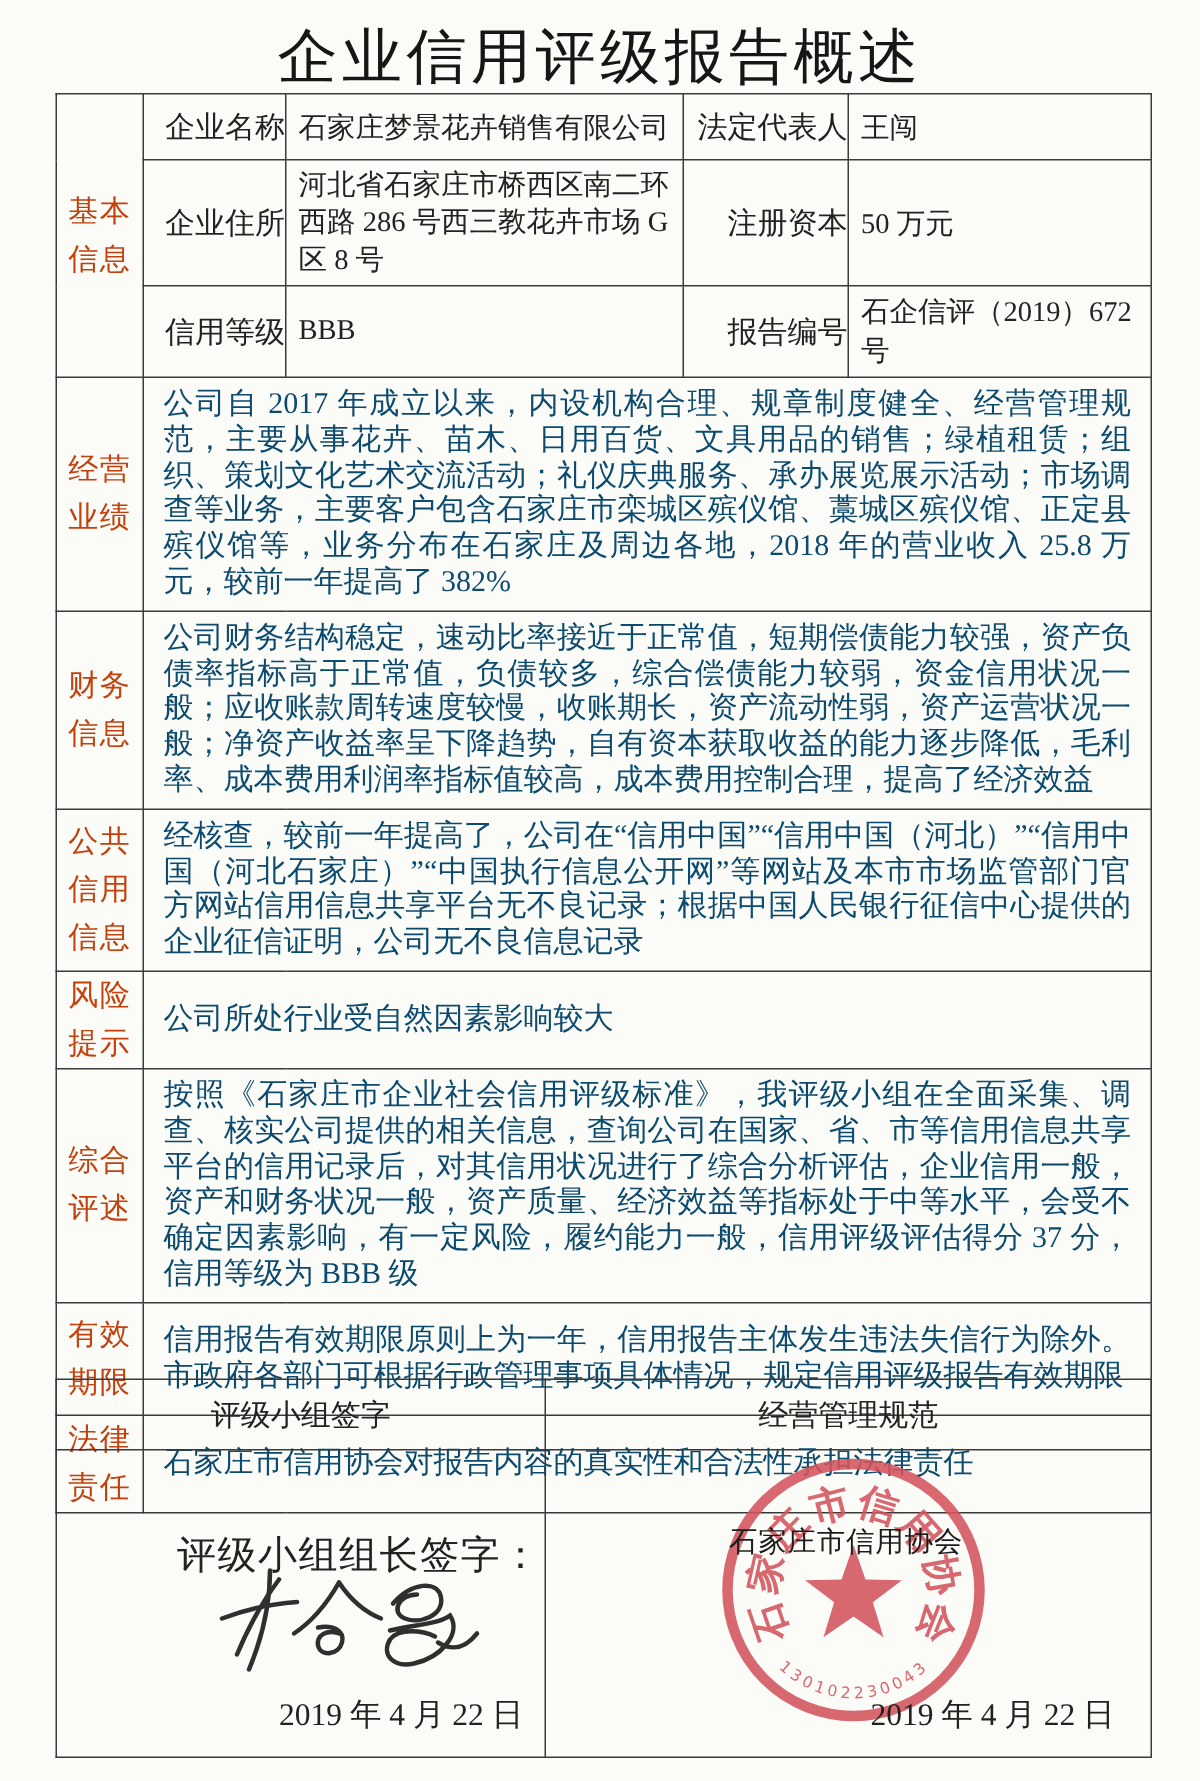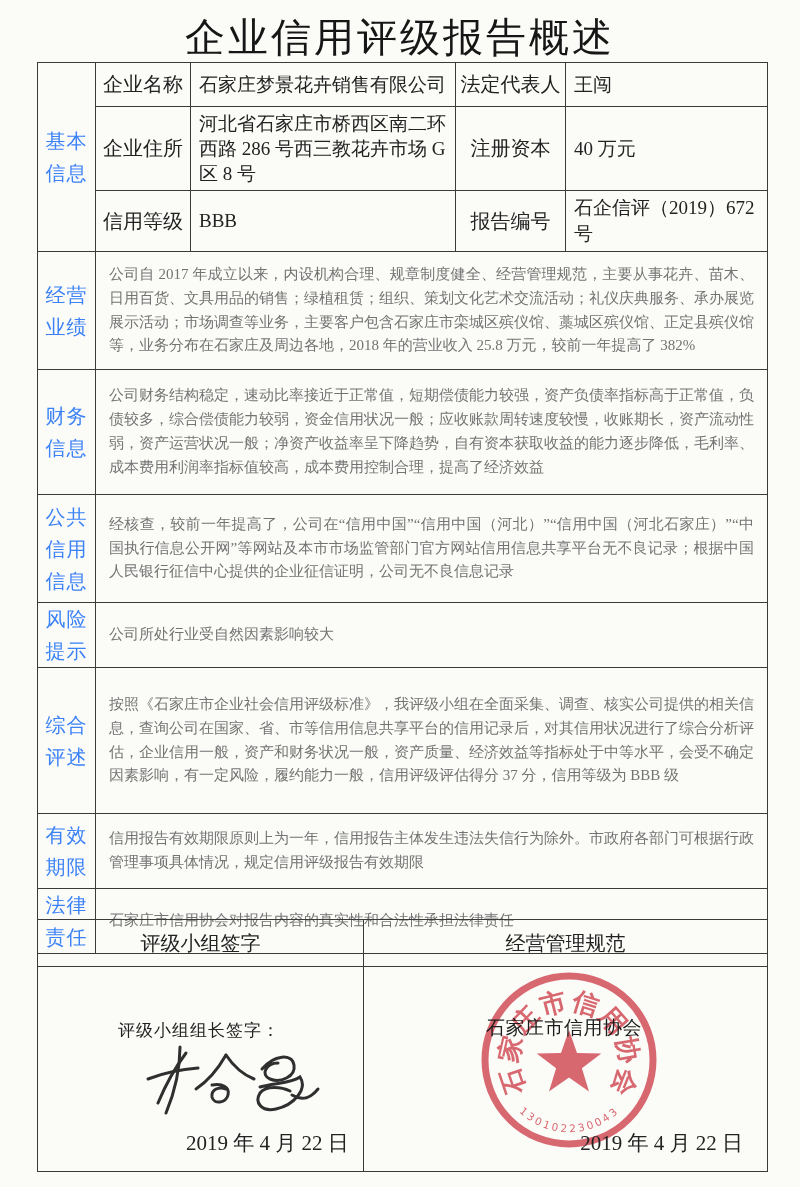--- a/index.html
+++ b/index.html
@@ -26,37 +26,37 @@
   table { border-collapse: collapse; table-layout: fixed; }
   td { border: 1.6px solid #3a3a3a; vertical-align: middle; }
   .tblA { position: absolute; left: 37px; top: 62px; width: 730px; }
   .tblB { position: absolute; left: 37px; top: 919px; width: 730px; }
   .lab {
     text-align: center;
     font-size: 20px;
     line-height: 1.6;
     white-space: pre-line;
     letter-spacing: 1px;
-    color: #3b82f6;
-  }
-  .fld { text-align: center; font-size: 20px; color: #222; }
+    color: #c2410c;
+  }
+  .fld { text-align: right; font-size: 20px; color: #222; }
   .val { font-size: 19px; padding: 4px 8px; color: #222; }
   .para {
-    font-size: 15px;
+    font-size: 20px;
     line-height: 23.8px;
     padding: 6px 13px;
     text-align: justify;
     text-justify: inter-ideograph;
-    color: #737373;
+    color: #0c4a6e;
   }
   .signHead { text-align: center; font-size: 20px; color: #222; }
   .bottomCell { position: relative; vertical-align: top; }
   .leaderLabel {
     position: absolute; left: 80px; top: 52px;
-    font-size: 17px; color: #222; letter-spacing: 1px;
+    font-size: 26px; color: #222; letter-spacing: 1px;
   }
   .handwriting { position: absolute; left: 100px; top: 68px; }
   .dateLeft {
     position: absolute; left: 148px; bottom: 14px;
     font-size: 21px; color: #222;
   }
   .dateRight {
     position: absolute; right: 24px; bottom: 14px;
     font-size: 21px; color: #222;
   }
@@ -90,21 +90,21 @@
 信息</td>
       <td class="fld">企业名称</td>
       <td class="val">石家庄梦景花卉销售有限公司</td>
       <td class="fld">法定代表人</td>
       <td class="val">王闯</td>
     </tr>
     <tr style="height:54px">
       <td class="fld">企业住所</td>
       <td class="val" style="line-height:25px">河北省石家庄市桥西区南二环西路 286 号西三教花卉市场 G 区 8 号</td>
       <td class="fld">注册资本</td>
-      <td class="val">40 万元</td>
+      <td class="val">50 万元</td>
     </tr>
     <tr style="height:34px">
       <td class="fld">信用等级</td>
       <td class="val">BBB</td>
       <td class="fld">报告编号</td>
       <td class="val">石企信评（2019）672 号</td>
     </tr>
     <tr style="height:118px">
       <td class="lab">经营
 业绩</td>

